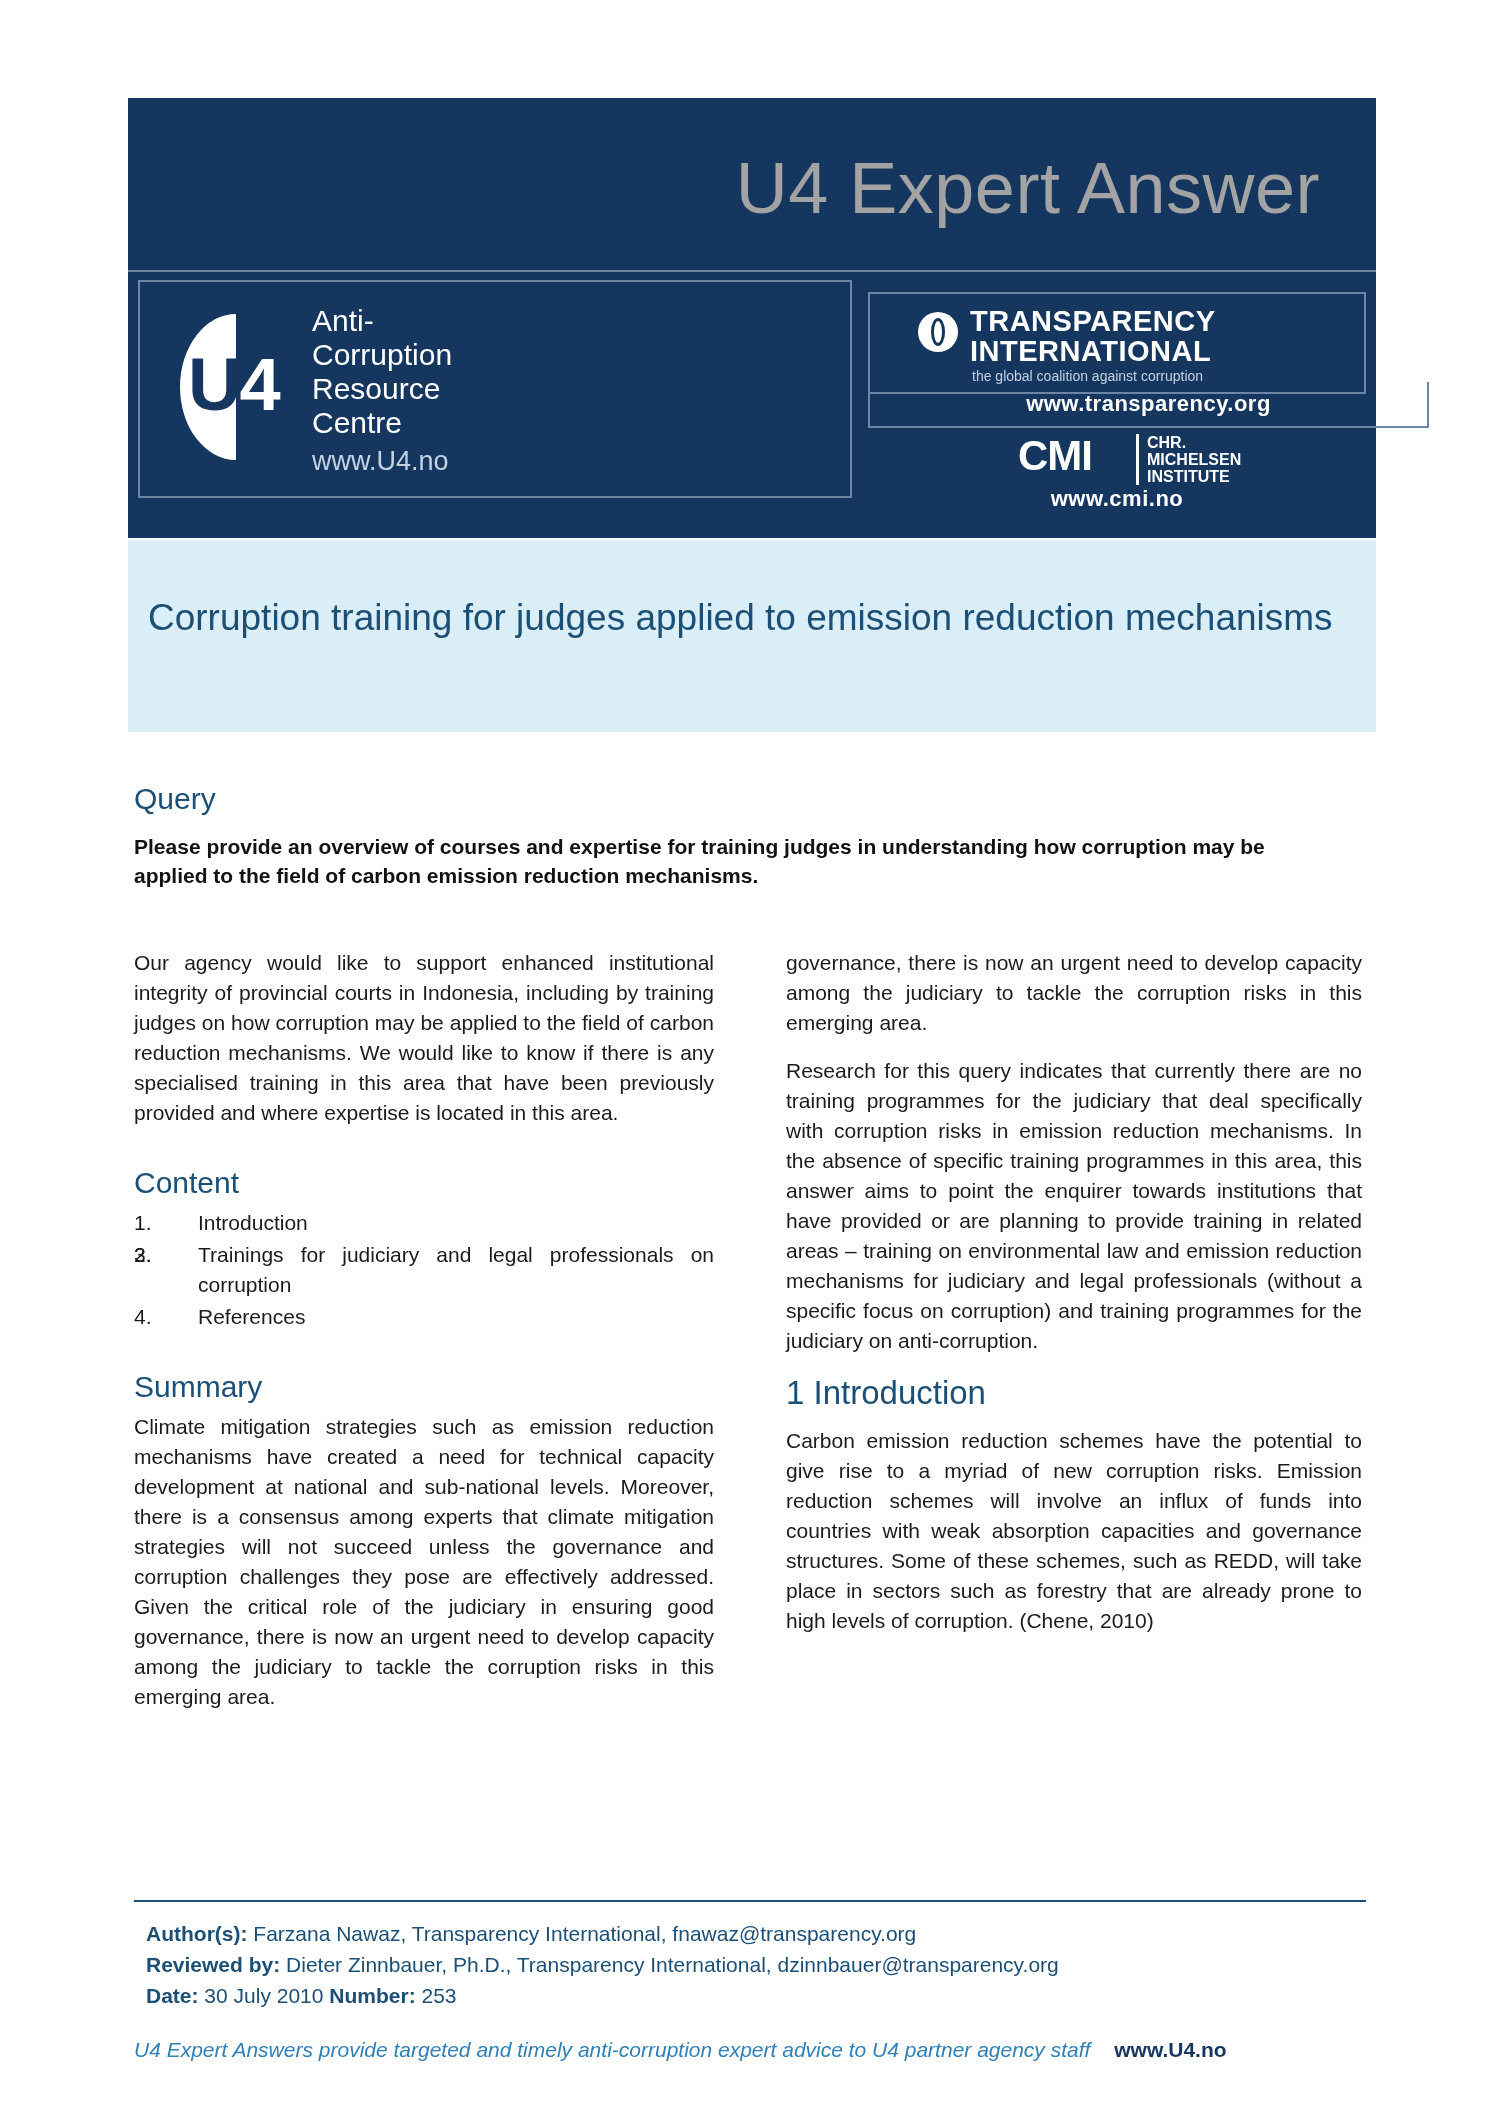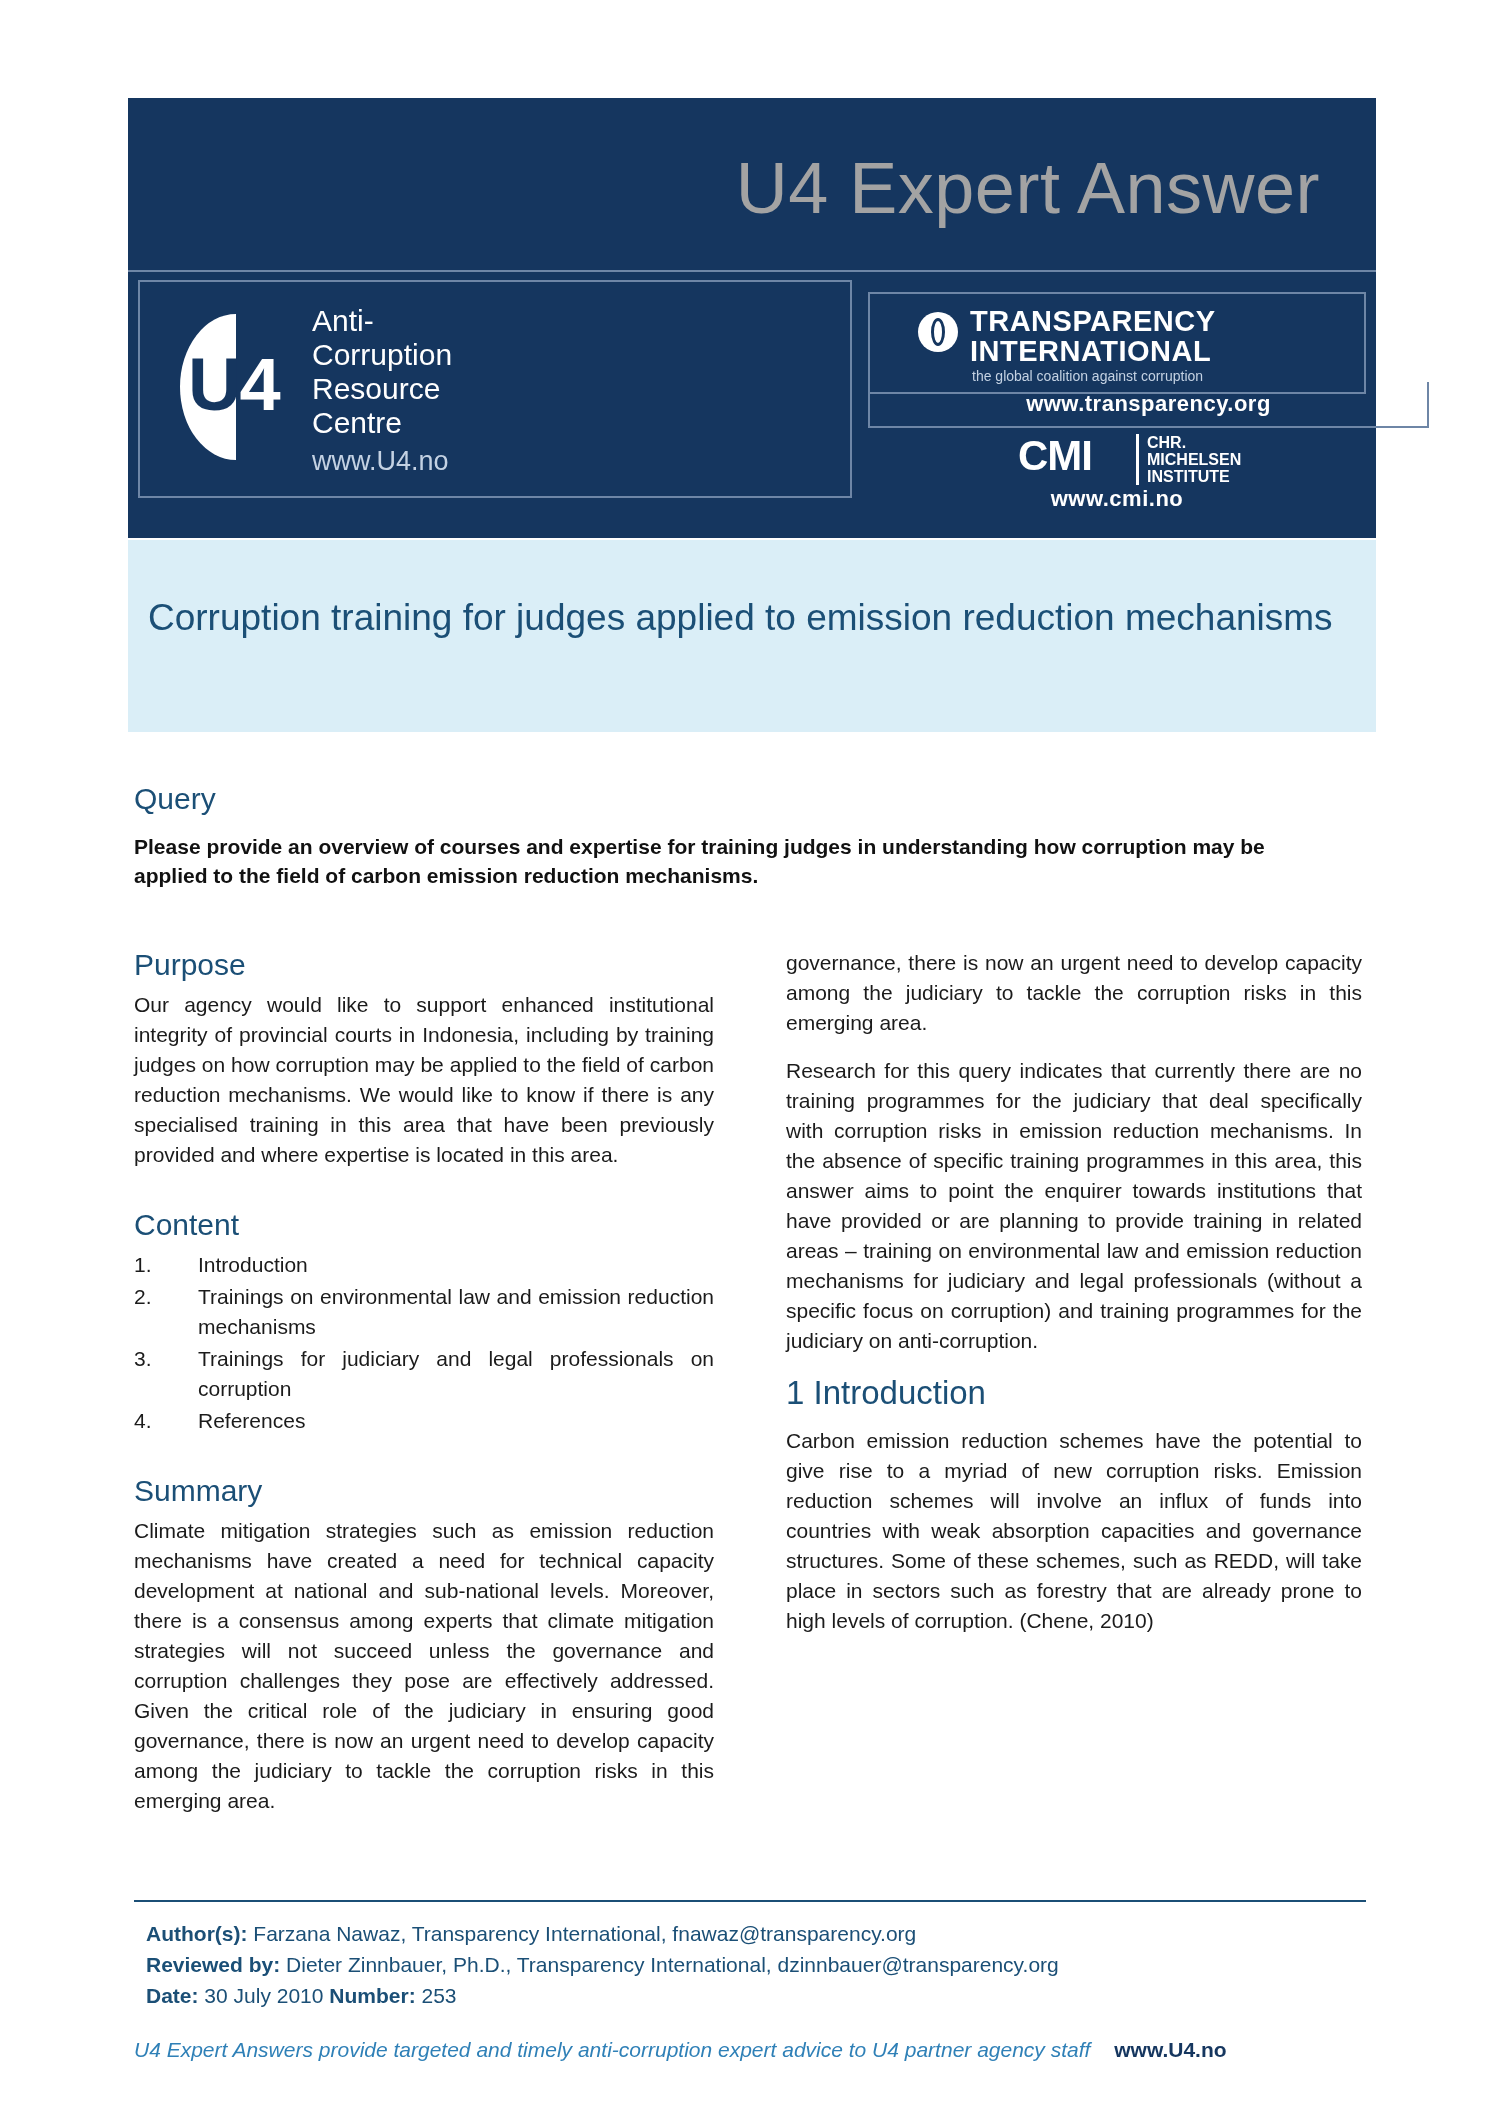--- a/index.html
+++ b/index.html
@@ -384,27 +384,26 @@
   </div>
 
   <div class="title-band">
     <div class="doc-title">Corruption training for judges applied to emission reduction mechanisms</div>
   </div>
 
   <div class="query-h">Query</div>
   <div class="query-text">Please provide an overview of courses and expertise for training judges in understanding how corruption may be applied to the field of carbon emission reduction mechanisms.</div>
 
   <div class="col-left">
-    <h2 class="sec">Purpose</h2>
     <p class="body">Our agency would like to support enhanced institutional integrity of provincial courts in Indonesia, including by training judges on how corruption may be applied to the field of carbon reduction mechanisms. We would like to know if there is any specialised training in this area that have been previously provided and where expertise is located in this area.</p>
 
     <h2 class="sec spaced">Content</h2>
     <ol class="content-list">
       <li><span class="num">1.</span><span>Introduction</span></li>
-      <li><span class="num">2.</span><span>Trainings on environmental law and emission reduction mechanisms</span></li>
+      <li><span class="num">2.</span></li>
       <li><span class="num">3.</span><span>Trainings for judiciary and legal professionals on corruption</span></li>
       <li><span class="num">4.</span><span>References</span></li>
     </ol>
 
     <h2 class="sec spaced">Summary</h2>
     <p class="body">Climate mitigation strategies such as emission reduction mechanisms have created a need for technical capacity development at national and sub-national levels. Moreover, there is a consensus among experts that climate mitigation strategies will not succeed unless the governance and corruption challenges they pose are effectively addressed. Given the critical role of the judiciary in ensuring good governance, there is now an urgent need to develop capacity among the judiciary to tackle the corruption risks in this emerging area.</p>
   </div>
 
   <div class="col-right">
     <p class="body">governance, there is now an urgent need to develop capacity among the judiciary to tackle the corruption risks in this emerging area.</p>

